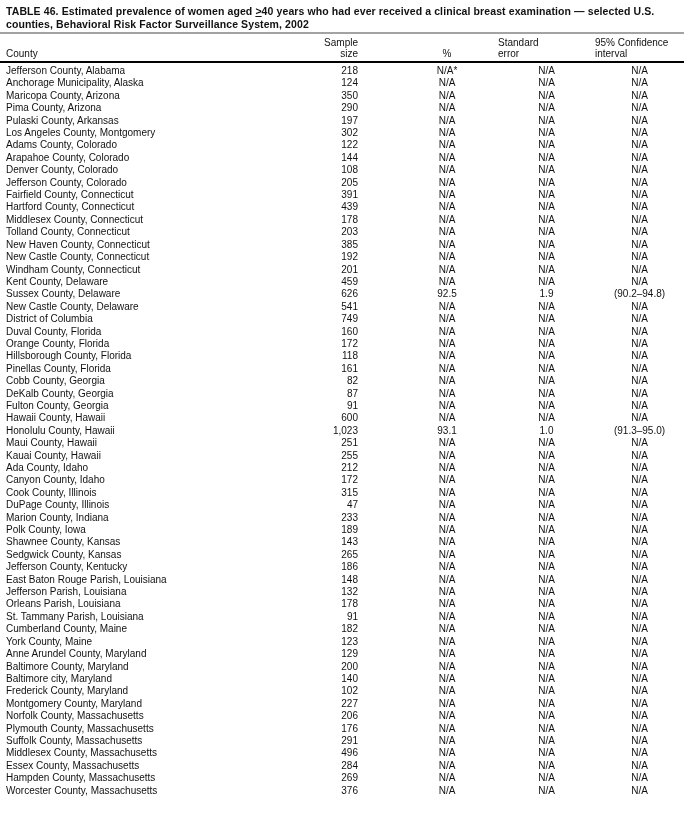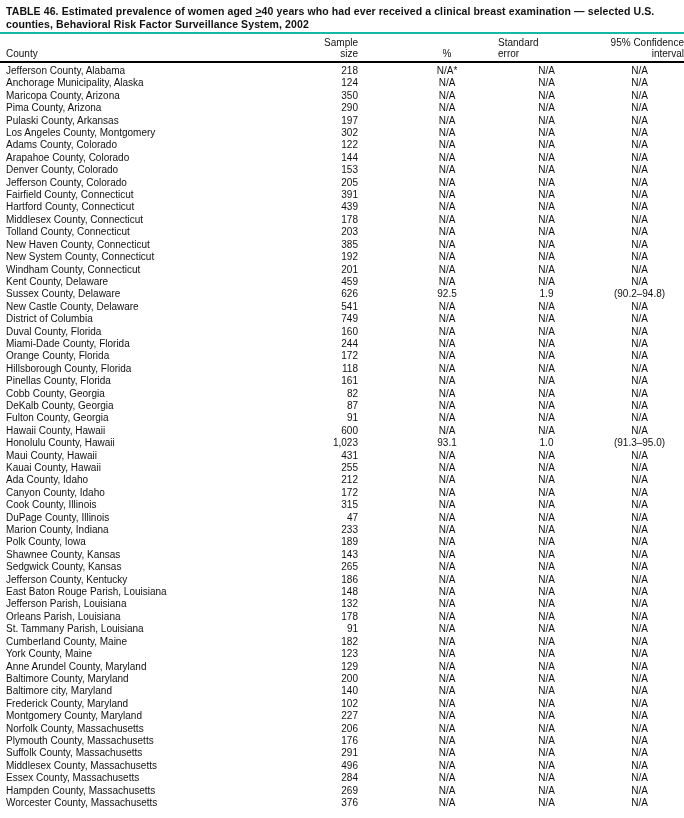--- a/index.html
+++ b/index.html
@@ -5,41 +5,41 @@
   html, body { margin: 0; padding: 0; background: #ffffff; }
   body {
     width: 684px; height: 818px;
     font-family: "Liberation Sans", sans-serif;
     color: #111; overflow: hidden;
   }
   .page { padding-top: 5px; }
   .title-block {
     font-weight: bold; font-size: 10.5px; line-height: 13px;
     padding: 0 2px 1px 6px;
-    border-bottom: 2px solid #14b8a6;
+    border-bottom: 2px solid #a3a3a3;
     letter-spacing: 0.1px;
   }
   .title-line { white-space: nowrap; }
   .u { text-decoration: underline; }
   table { width: 684px; border-collapse: collapse; table-layout: fixed; }
   col.c-county { width: 300px; }
   col.c-sample { width: 60px; }
   col.c-pct    { width: 138px; }
   col.c-se     { width: 97px; }
   col.c-ci     { width: 89px; }
   thead th {
     font-weight: normal; font-size: 10px; line-height: 11px;
     vertical-align: bottom; padding: 3px 0 2px;
   }
   thead tr { border-bottom: 2px solid #000; }
   th.col-county { text-align: left; padding-left: 6px; margin-left: 40px; }
   th.col-sample { text-align: right; padding-right: 2px; }
   th.col-pct    { text-align: center; padding-left: 36px; }
   th.col-se     { text-align: left; }
-  th.col-ci     { text-align: right; }
+  th.col-ci     { text-align: left; }
   tbody tr { height: 12.4px; }
   tbody tr:first-child td { padding-top: 2px; }
   tbody td {
     font-size: 10px; line-height: 12.4px; padding: 0;
     white-space: nowrap; overflow: hidden;
   }
   td.col-county { text-align: left; padding-left: 6px; }
   td.col-sample { text-align: right; padding-right: 2px; }
   td.col-pct    { text-align: center; padding-left: 36px; }
   td.col-se     { text-align: center; }
@@ -141,21 +141,21 @@
   <tr>
     <td class="col-county">Arapahoe County, Colorado</td>
     <td class="col-sample">144</td>
     <td class="col-pct">N/A</td>
     <td class="col-se">N/A</td>
     <td class="col-ci">N/A</td>
   </tr>
 
   <tr>
     <td class="col-county">Denver County, Colorado</td>
-    <td class="col-sample">153</td>
+    <td class="col-sample">108</td>
     <td class="col-pct">N/A</td>
     <td class="col-se">N/A</td>
     <td class="col-ci">N/A</td>
   </tr>
 
   <tr>
     <td class="col-county">Jefferson County, Colorado</td>
     <td class="col-sample">205</td>
     <td class="col-pct">N/A</td>
     <td class="col-se">N/A</td>
@@ -196,21 +196,21 @@
 
   <tr>
     <td class="col-county">New Haven County, Connecticut</td>
     <td class="col-sample">385</td>
     <td class="col-pct">N/A</td>
     <td class="col-se">N/A</td>
     <td class="col-ci">N/A</td>
   </tr>
 
   <tr>
-    <td class="col-county">New System County, Connecticut</td>
+    <td class="col-county">New Castle County, Connecticut</td>
     <td class="col-sample">192</td>
     <td class="col-pct">N/A</td>
     <td class="col-se">N/A</td>
     <td class="col-ci">N/A</td>
   </tr>
 
   <tr>
     <td class="col-county">Windham County, Connecticut</td>
     <td class="col-sample">201</td>
     <td class="col-pct">N/A</td>
@@ -251,27 +251,20 @@
   </tr>
 
   <tr>
     <td class="col-county">Duval County, Florida</td>
     <td class="col-sample">160</td>
     <td class="col-pct">N/A</td>
     <td class="col-se">N/A</td>
     <td class="col-ci">N/A</td>
   </tr>
 
-  <tr>
-    <td class="col-county">Miami-Dade County, Florida</td>
-    <td class="col-sample">244</td>
-    <td class="col-pct">N/A</td>
-    <td class="col-se">N/A</td>
-    <td class="col-ci">N/A</td>
-  </tr>
 
   <tr>
     <td class="col-county">Orange County, Florida</td>
     <td class="col-sample">172</td>
     <td class="col-pct">N/A</td>
     <td class="col-se">N/A</td>
     <td class="col-ci">N/A</td>
   </tr>
 
   <tr>
@@ -325,21 +318,21 @@
   <tr>
     <td class="col-county">Honolulu County, Hawaii</td>
     <td class="col-sample">1,023</td>
     <td class="col-pct">93.1</td>
     <td class="col-se">1.0</td>
     <td class="col-ci">(91.3–95.0)</td>
   </tr>
 
   <tr>
     <td class="col-county">Maui County, Hawaii</td>
-    <td class="col-sample">431</td>
+    <td class="col-sample">251</td>
     <td class="col-pct">N/A</td>
     <td class="col-se">N/A</td>
     <td class="col-ci">N/A</td>
   </tr>
 
   <tr>
     <td class="col-county">Kauai County, Hawaii</td>
     <td class="col-sample">255</td>
     <td class="col-pct">N/A</td>
     <td class="col-se">N/A</td>

